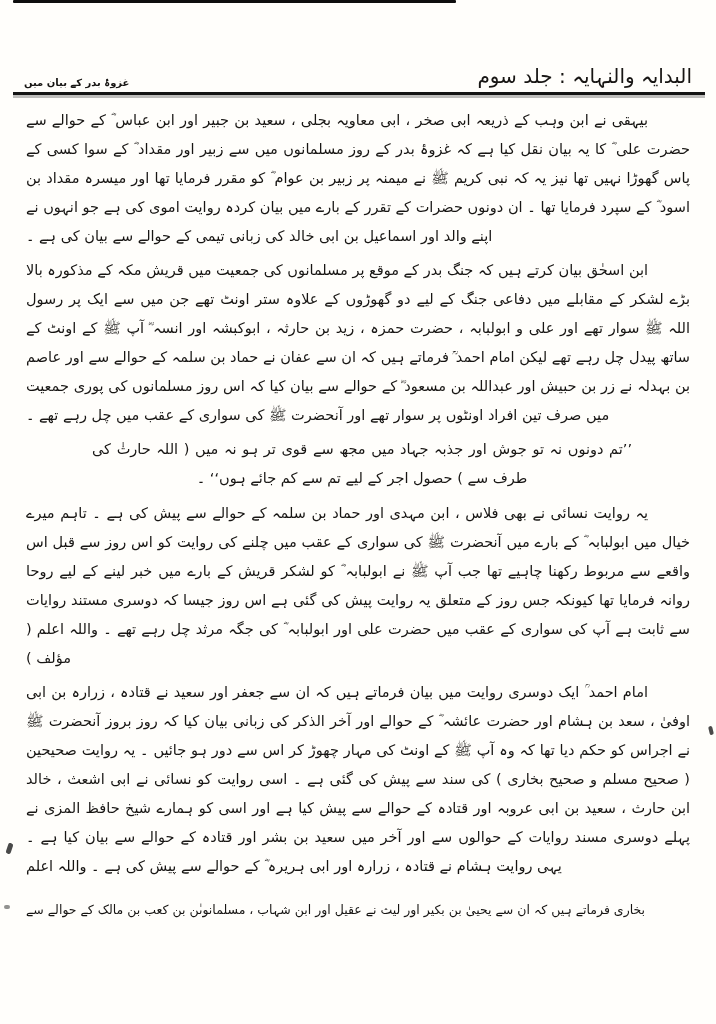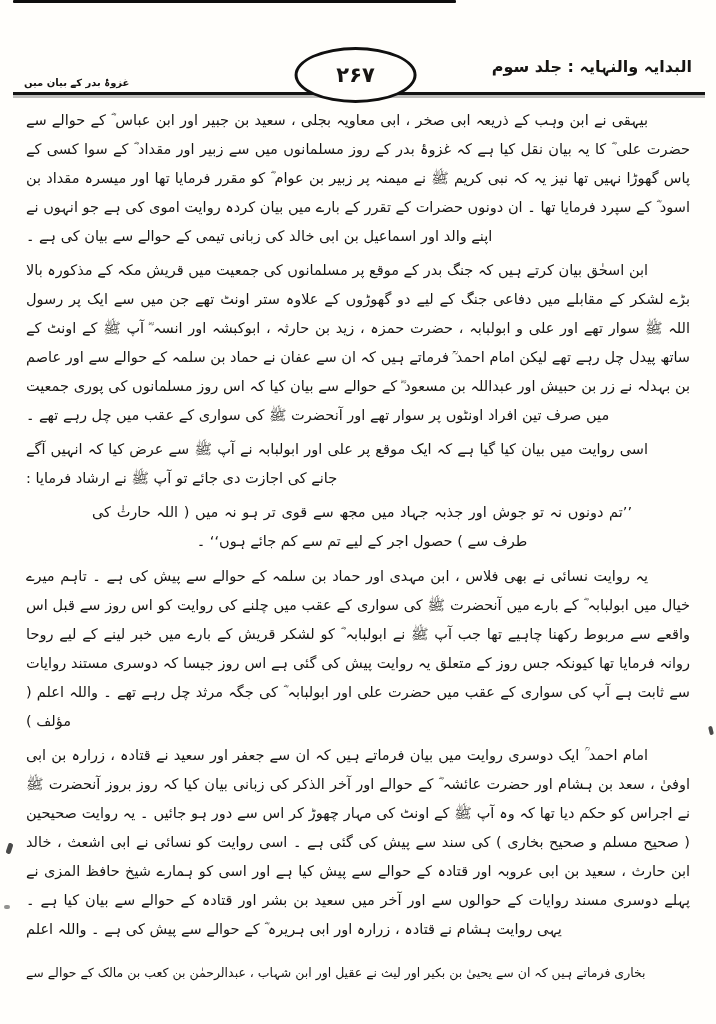--- a/index.html
+++ b/index.html
@@ -21,22 +21,22 @@
     background:#0e0e0e;border-radius:1px;
   }
   .speck{position:absolute;background:#4a4a4a;}
   .speck-left{left:7px;top:843px;width:5px;height:11px;transform:rotate(18deg);border-radius:2px;}
   .speck-right{right:3px;top:726px;width:4px;height:9px;transform:rotate(-14deg);border-radius:2px;}
   .speck-bottom{left:4px;top:905px;width:6px;height:4px;border-radius:2px;opacity:.6;}
 
   
   .header{position:absolute;top:50px;left:14px;right:14px;height:46px;}
   .title-right{
-    position:absolute;right:10px;bottom:20px;
-    font-size:16px;font-weight:bold;letter-spacing:.5px;white-space:nowrap;
+    position:absolute;right:10px;bottom:8px;
+    font-size:20px;font-weight:normal;letter-spacing:.5px;white-space:nowrap;
   }
   .title-left{
     position:absolute;left:10px;bottom:8px;
     font-size:10px;font-weight:bold;white-space:nowrap;
   }
   .header-rule{
     position:absolute;top:92px;left:13px;right:11px;height:3px;
     background:#141414;
     box-shadow:0 3px 0 rgba(20,20,20,.28);
   }
@@ -84,37 +84,33 @@
   <div class="top-scan-line"></div>
   <div class="speck speck-left"></div>
   <div class="speck speck-right"></div>
   <div class="speck speck-bottom"></div>
 
   <div class="header">
     <div class="title-right">البدایہ والنہایہ : جلد سوم</div>
     <div class="title-left">غزوۂ بدر کے بیان میں</div>
   </div>
 
-  <div class="page-number-badge">
-    <span>۲۶۷</span>
-  </div>
 
   <div class="header-rule"></div>
 
   <div class="content">
 
     <p class="para">بیہقی نے ابن وہب کے ذریعہ ابی صخر ، ابی معاویہ بجلی ، سعید بن جبیر اور ابن عباس ؓ کے حوالے سے حضرت علی ؓ کا یہ بیان نقل کیا ہے کہ غزوۂ بدر کے روز مسلمانوں میں سے زبیر اور مقداد ؓ کے سوا کسی کے پاس گھوڑا نہیں تھا نیز یہ کہ نبی کریم ﷺ نے میمنہ پر زبیر بن عوام ؓ کو مقرر فرمایا تھا اور میسرہ مقداد بن اسود ؓ کے سپرد فرمایا تھا ۔ ان دونوں حضرات کے تقرر کے بارے میں بیان کردہ روایت اموی کی ہے جو انہوں نے اپنے والد اور اسماعیل بن ابی خالد کی زبانی تیمی کے حوالے سے بیان کی ہے ۔</p>
 
     <p class="para">ابن اسحٰق بیان کرتے ہیں کہ جنگ بدر کے موقع پر مسلمانوں کی جمعیت میں قریش مکہ کے مذکورہ بالا بڑے لشکر کے مقابلے میں دفاعی جنگ کے لیے دو گھوڑوں کے علاوہ ستر اونٹ تھے جن میں سے ایک پر رسول اللہ ﷺ سوار تھے اور علی و ابولبابہ ، حضرت حمزہ ، زید بن حارثہ ، ابوکبشہ اور انسہ ؓ آپ ﷺ کے اونٹ کے ساتھ پیدل چل رہے تھے لیکن امام احمد ؒ فرماتے ہیں کہ ان سے عفان نے حماد بن سلمہ کے حوالے سے اور عاصم بن بہدلہ نے زر بن حبیش اور عبداللہ بن مسعود ؓ کے حوالے سے بیان کیا کہ اس روز مسلمانوں کی پوری جمعیت میں صرف تین افراد اونٹوں پر سوار تھے اور آنحضرت ﷺ کی سواری کے عقب میں چل رہے تھے ۔</p>
 
-    <p class="para">اسی روایت میں بیان کیا گیا ہے کہ ایک موقع پر علی اور ابولبابہ نے آپ ﷺ سے عرض کیا کہ انہیں آگے جانے کی اجازت دی جائے تو آپ ﷺ نے ارشاد فرمایا :</p>
 
     <p class="quote"><span>’’تم دونوں نہ تو جوش اور جذبہ جہاد میں مجھ سے قوی تر ہو نہ میں ( اللہ حارثٰ کی طرف سے ) حصول اجر کے لیے تم سے کم</span> <span>جائے ہوں‘‘ ۔</span></p>
 
     <p class="para">یہ روایت نسائی نے بھی فلاس ، ابن مہدی اور حماد بن سلمہ کے حوالے سے پیش کی ہے ۔ تاہم میرے خیال میں ابولبابہ ؓ کے بارے میں آنحضرت ﷺ کی سواری کے عقب میں چلنے کی روایت کو اس روز سے قبل اس واقعے سے مربوط رکھنا چاہیے تھا جب آپ ﷺ نے ابولبابہ ؓ کو لشکر قریش کے بارے میں خبر لینے کے لیے روحا روانہ فرمایا تھا کیونکہ جس روز کے متعلق یہ روایت پیش کی گئی ہے اس روز جیسا کہ دوسری مستند روایات سے ثابت ہے آپ کی سواری کے عقب میں حضرت علی اور ابولبابہ ؓ کی جگہ مرثد چل رہے تھے ۔ واللہ اعلم ( مؤلف )</p>
 
     <p class="para">امام احمد ؒ ایک دوسری روایت میں بیان فرماتے ہیں کہ ان سے جعفر اور سعید نے قتادہ ، زرارہ بن ابی اوفیٰ ، سعد بن ہشام اور حضرت عائشہ ؓ کے حوالے اور آخر الذکر کی زبانی بیان کیا کہ روز بروز آنحضرت ﷺ نے اجراس کو حکم دیا تھا کہ وہ آپ ﷺ کے اونٹ کی مہار چھوڑ کر اس سے دور ہو جائیں ۔ یہ روایت صحیحین ( صحیح مسلم و صحیح بخاری ) کی سند سے پیش کی گئی ہے ۔ اسی روایت کو نسائی نے ابی اشعث ، خالد ابن حارث ، سعید بن ابی عروبہ اور قتادہ کے حوالے سے پیش کیا ہے اور اسی کو ہمارے شیخ حافظ المزی نے پہلے دوسری مسند روایات کے حوالوں سے اور آخر میں سعید بن بشر اور قتادہ کے حوالے سے بیان کیا ہے ۔ یہی روایت ہشام نے قتادہ ، زرارہ اور ابی ہریرہ ؓ کے حوالے سے پیش کی ہے ۔ واللہ اعلم</p>
 
-    <p class="footnote">بخاری فرماتے ہیں کہ ان سے یحییٰ بن بکیر اور لیث نے عقیل اور ابن شہاب ، عبدالرحمٰن بن کعب بن مالک کے حوالے سے</p>
+    <p class="footnote">بخاری فرماتے ہیں کہ ان سے یحییٰ بن بکیر اور لیث نے عقیل اور ابن شہاب ، مسلمانوںٰن بن کعب بن مالک کے حوالے سے</p>
 
   </div>
 
 </div>
 
 </body></html>

